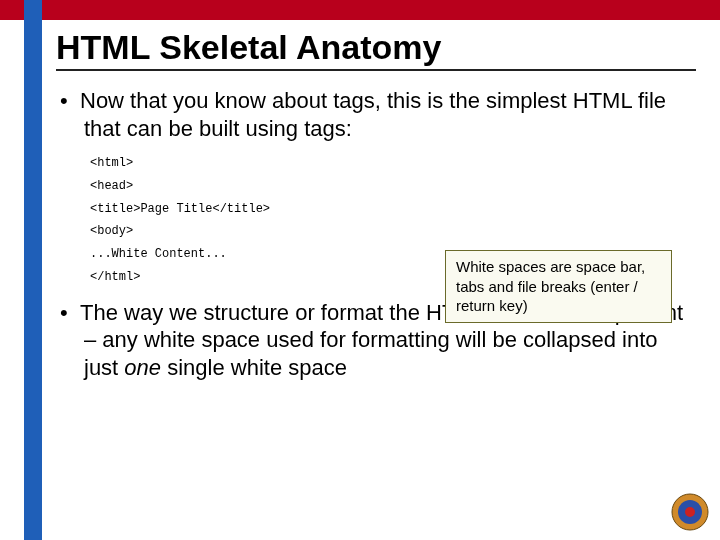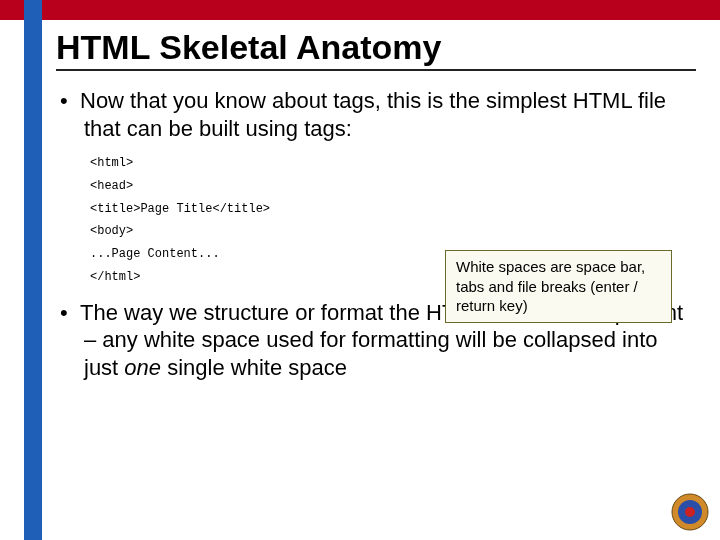--- a/index.html
+++ b/index.html
@@ -107,21 +107,21 @@
 
   <div class="bullet-block">
     <span class="bullet">•</span><span>Now that you know about tags, this is the simplest HTML file that can be built using tags:</span>
   </div>
 
   <div class="code-list">
     <div>&lt;html&gt;</div>
     <div>&lt;head&gt;</div>
     <div><span>&lt;title&gt;</span><span class="italic">Page Title</span><span>&lt;/title&gt;</span></div>
     <div>&lt;body&gt;</div>
-    <div class="italic">...Page Content...</div>
+    <div class="italic">...White Content...</div>
     <div>&lt;/html&gt;</div>
   </div>
 
   <div class="bullet-block2">
     <span class="bullet">•</span><span>The way we structure or format the HTML text is not important – any white space used for formatting will be collapsed into just </span><span class="italic-inline">one</span><span> single white space</span>
   </div>
 </div>
 
 <div class="callout">
   <span>White spaces are space bar, tabs and file breaks (enter / return key)</span>

